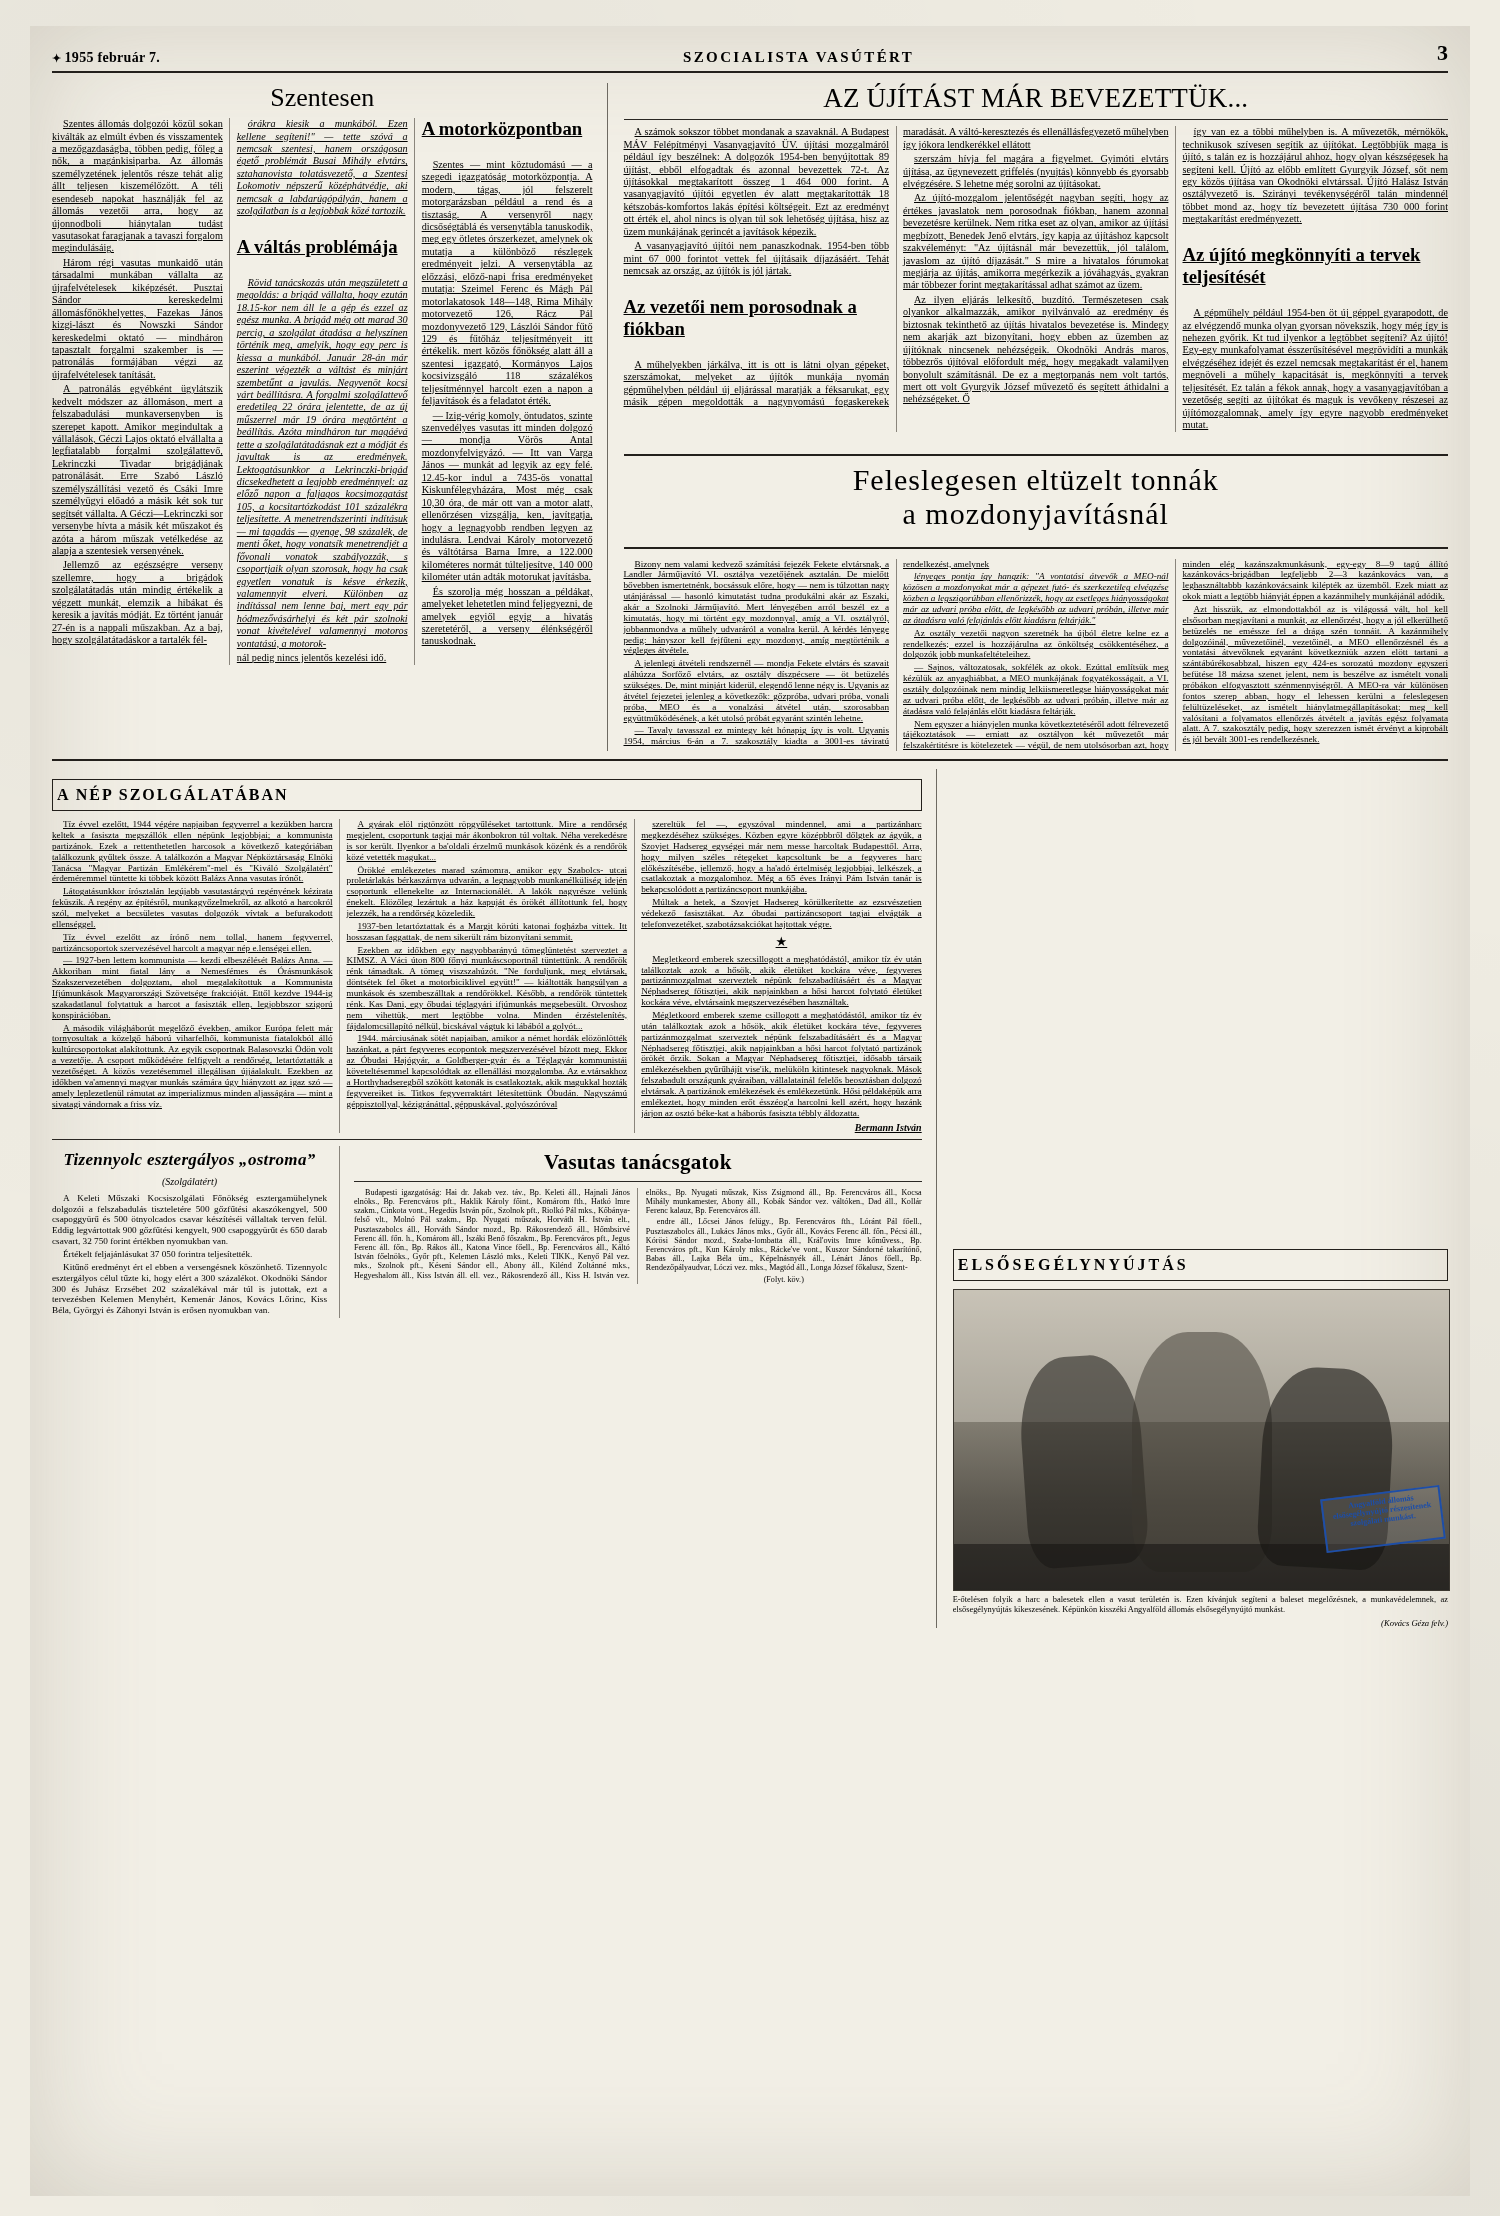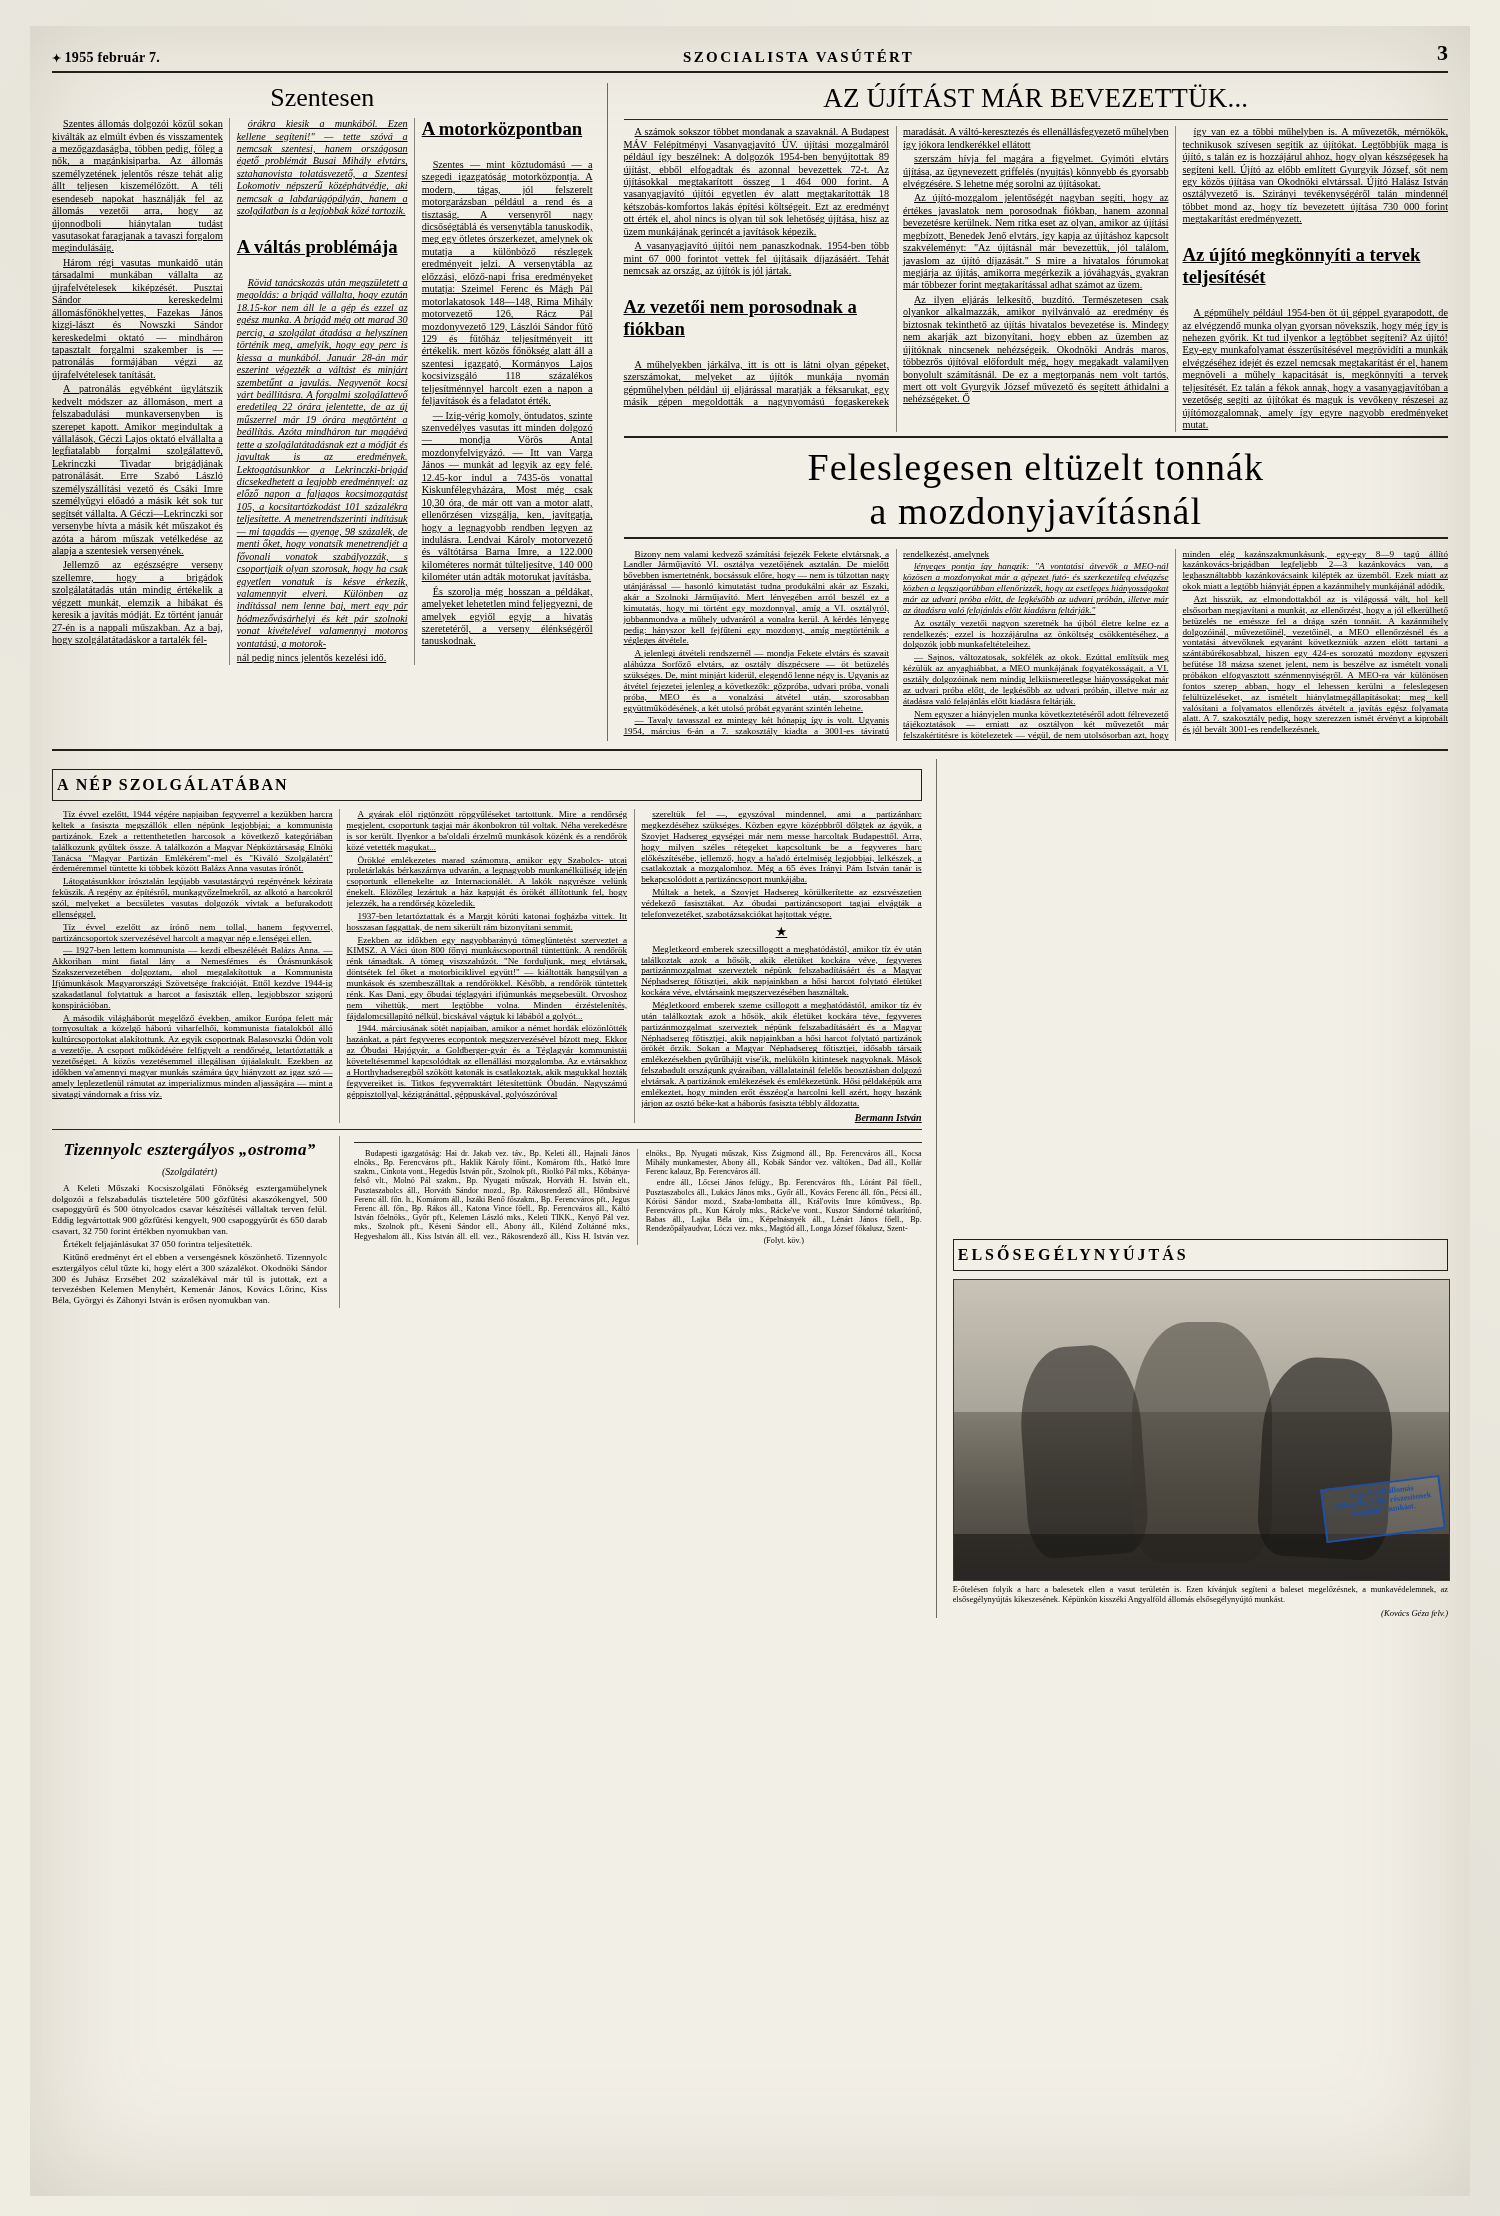--- a/index.html
+++ b/index.html
@@ -49,23 +49,23 @@
   .tiny p{font-size:8.1px;line-height:1.14;}
   .center{text-align:center;text-indent:0;}
   
   .top-area{display:flex;gap:0;}
   .left-block{width:565px;padding-right:14px;border-right:1px solid #6e6a62;}
   .right-block{width:855px;padding-left:16px;}
   .twocol{column-count:2;column-gap:16px;column-rule:1px solid #8a857c;}
   .threecol{column-count:3;column-gap:14px;column-rule:1px solid #8a857c;text-decoration:underline;}
   
   .banner{
-    text-align:center;font-size:38px;letter-spacing:1px;
+    text-align:center;font-size:30px;letter-spacing:1px;
     border-top:2px solid #23201c;border-bottom:2px solid #23201c;
-    padding:7px 0 4px 0;margin:4px 0 10px 0;font-weight:normal;
+    padding:7px 0 16px 0;margin:22px 0 10px 0;font-weight:normal;
   }
   
   .lower{display:flex;margin-top:6px;}
   .lower-left{width:900px;padding-right:14px;border-right:1px solid #6e6a62;}
   .lower-right{width:520px;padding-left:16px;}
   
   .photo{
     width:100%;height:300px;margin-top:8px;border:1px solid #3a362f;
     background:linear-gradient(180deg,#b9b3a6 0%,#8d887c 35%,#5f5b52 70%,#423f39 100%);
     position:relative;overflow:hidden;
@@ -193,20 +193,21 @@
             <h2 class="h2" style="font-style:italic;font-size:17px;">Tizennyolc esztergályos „ostroma”</h2>
             <div class="kicker">(Szolgálatért)</div>
             <div class="small">
               <p>A Keleti Műszaki Kocsiszolgálati Főnökség esztergamühelynek dolgozói a felszabadulás tiszteletére 500 gőzfűtési akaszókengyel, 500 csapoggyürű és 500 ötnyolcados csavar készítéséi vállaltak terven felül. Eddig legvártottak 900 gőzfűtési kengyelt, 900 csapoggyürűt és 650 darab csavart, 32 750 forint értékben nyomukban van.</p>
               <p>Értékelt feljajánlásukat 37 050 forintra teljesítették.</p>
               <p>Kitűnő eredményt ért el ebben a versengésnek köszönhető. Tizennyolc esztergályos célul tűzte ki, hogy elért a 300 százalékot. Okodnöki Sándor 300 és Juhász Erzsébet 202 százalékával már túl is jutottak, ezt a tervezésben Kelemen Menyhért, Kemenár János, Kovács Lőrinc, Kiss Béla, Györgyi és Záhonyi István is erősen nyomukban van.</p>
             </div>
           </div>
 
           <div style="flex:1;">
+            <h2 class="h2" style="font-size:21px;">Vasutas tanácsgatok</h2>
             <hr class="rule">
             <div class="twocol tiny">
               <p>Budapesti igazgatóság: Hai dr. Jakab vez. táv., Bp. Keleti áll., Hajnali János elnöks., Bp. Ferencváros pft., Haklik Károly főint., Komárom fth., Hatkó lmre szakm., Cinkota vont., Hegedüs István pőr., Szolnok pft., Riolkó Pál mks., Kőbánya-felső vlt., Molnó Pál szakm., Bp. Nyugati műszak, Horváth H. István elt., Pusztaszabolcs áll., Horváth Sándor mozd., Bp. Rákosrendező áll., Hőmbsirvé Ferenc áll. főn. h., Komárom áll., Iszáki Benő főszakm., Bp. Ferencváros pft., Jegus Ferenc áll. főn., Bp. Rákos áll., Katona Vince főell., Bp. Ferencváros áll., Káltó István főelnöks., Győr pft., Kelemen László mks., Keleti TIKK., Kenyő Pál vez. mks., Szolnok pft., Késeni Sándor ell., Abony áll., Kilénd Zoltánné mks., Hegyeshalom áll., Kiss István áll. ell. vez., Rákosrendező áll., Kiss H. István vez. elnöks., Bp. Nyugati műszak, Kiss Zsigmond áll., Bp. Ferencváros áll., Kocsa Mihály munkamester, Abony áll., Kobák Sándor vez. váltóken., Dad áll., Kollár Ferenc kalauz, Bp. Ferencváros áll.</p>
               <p>endre áll., Lőcsei János felügy., Bp. Ferencváros fth., Lóránt Pál főell., Pusztaszabolcs áll., Lukács János mks., Győr áll., Kovács Ferenc áll. főn., Pécsi áll., Kórösi Sándor mozd., Szaba-lombatta áll., Král'ovits Imre kőművess., Bp. Ferencváros pft., Kun Károly mks., Rácke've vont., Kuszor Sándorné takarítónő, Babas áll., Lajka Béla üm., Képelnásnyék áll., Lénárt János főell., Bp. Rendezőpályaudvar, Lóczi vez. mks., Magtód áll., Longa József főkalusz, Szent-</p>
               <p class="center">(Folyt. köv.)</p>
             </div>
           </div>
         </div>
       </div>
 

